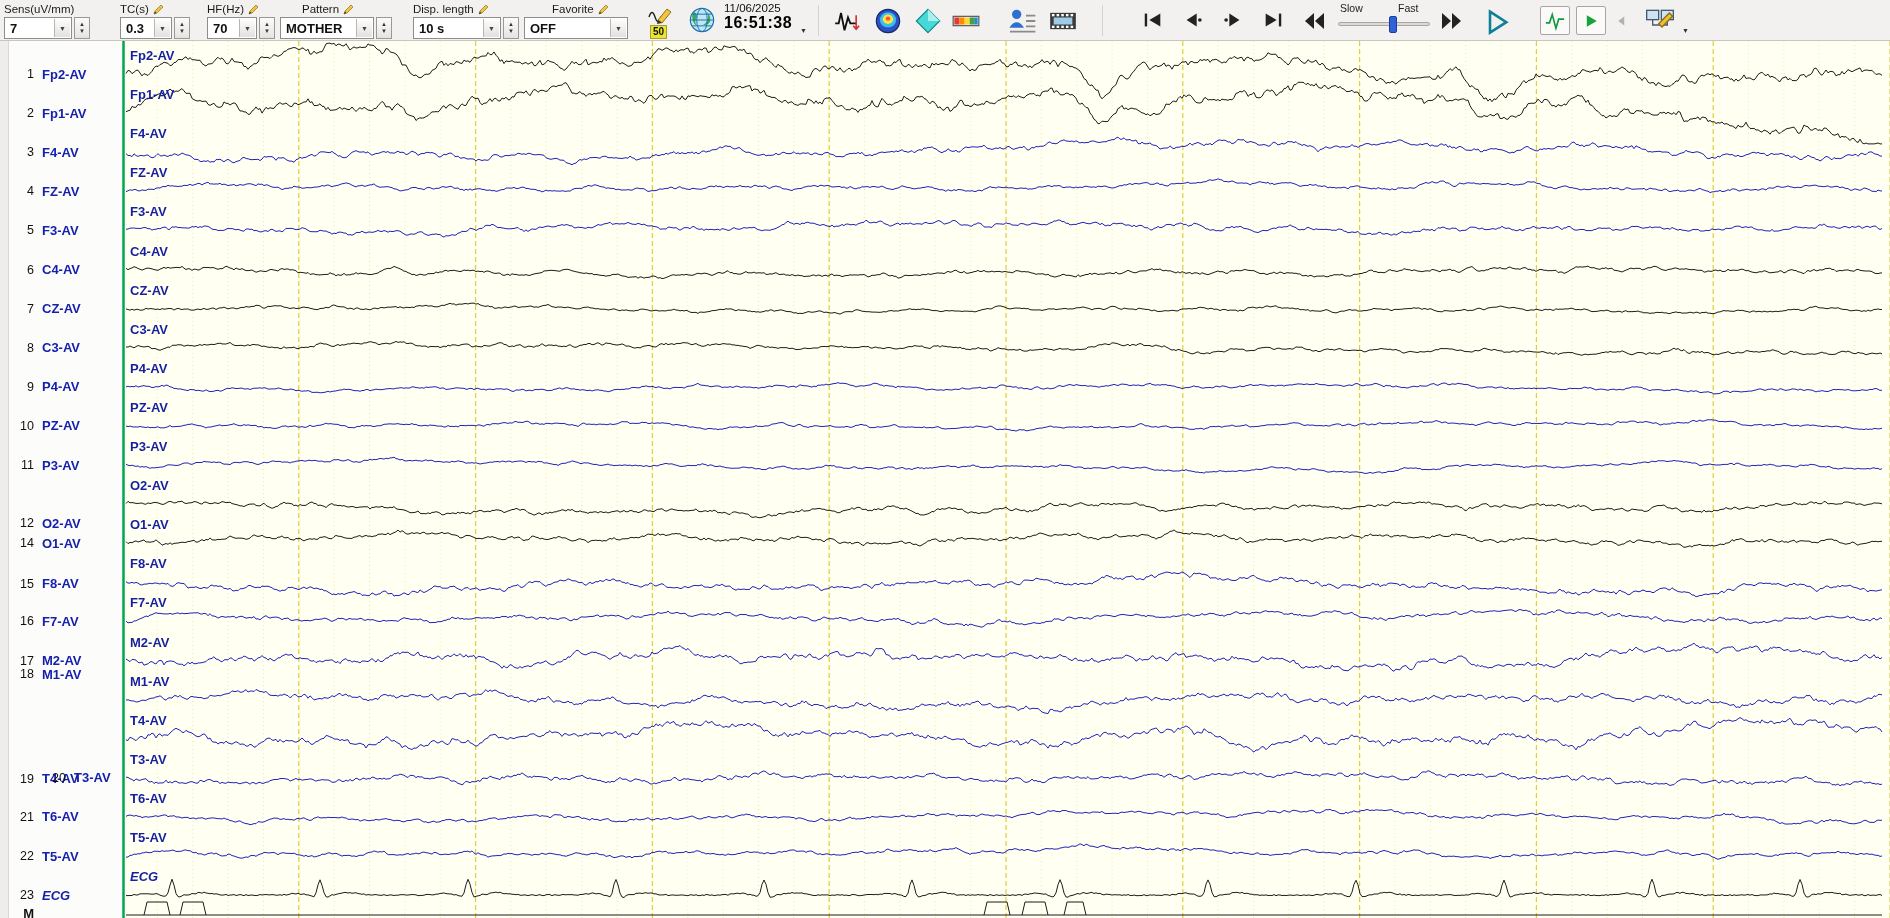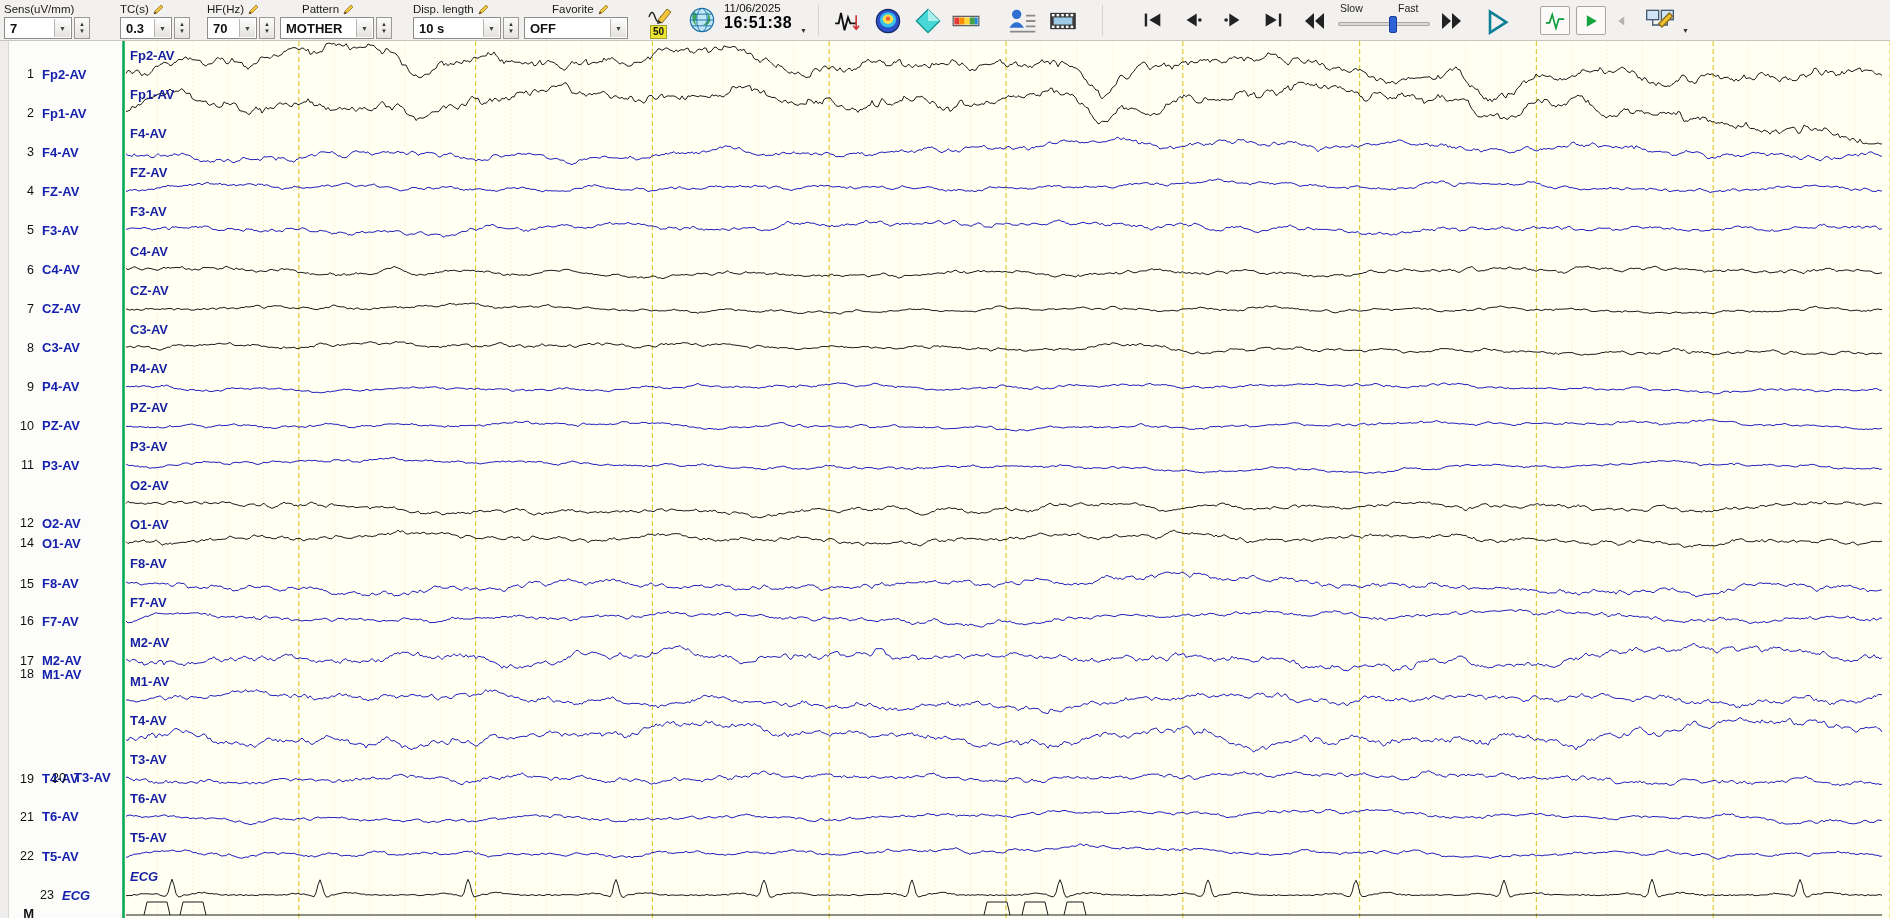--- a/index.html
+++ b/index.html
@@ -411,21 +411,21 @@
           <span class="ch-name">T3-AV</span>
         </div>
         <div class="ch-row" style="top: 766.9px;">
           <span class="ch-num">21</span>
           <span class="ch-name">T6-AV</span>
         </div>
         <div class="ch-row" style="top: 806px;">
           <span class="ch-num">22</span>
           <span class="ch-name">T5-AV</span>
         </div>
-        <div class="ch-row" style="top: 845.1px; padding-left: 20px;">
+        <div class="ch-row" style="top: 845.1px;">
           <span class="ch-num">23</span>
           <span class="ch-name it">ECG</span>
         </div>
         <div class="ch-row" style="top: 863.1px;">
           <span class="mk-name">M</span>
         </div>
       </div>
   </div>
 
   <div class="trace-area">

